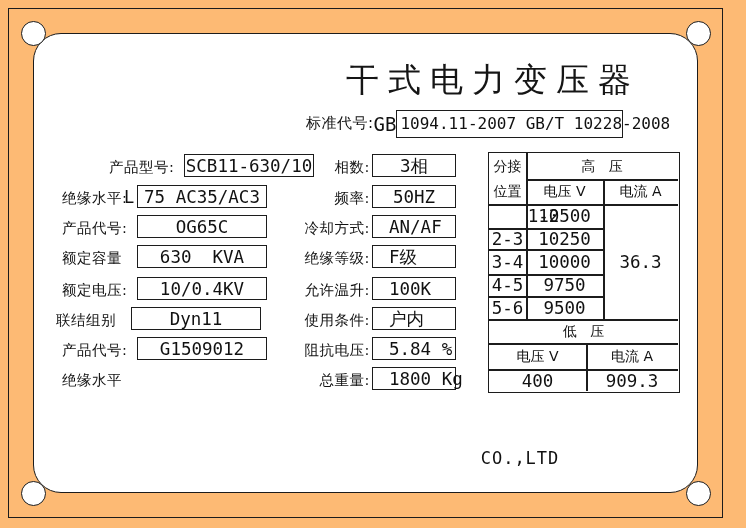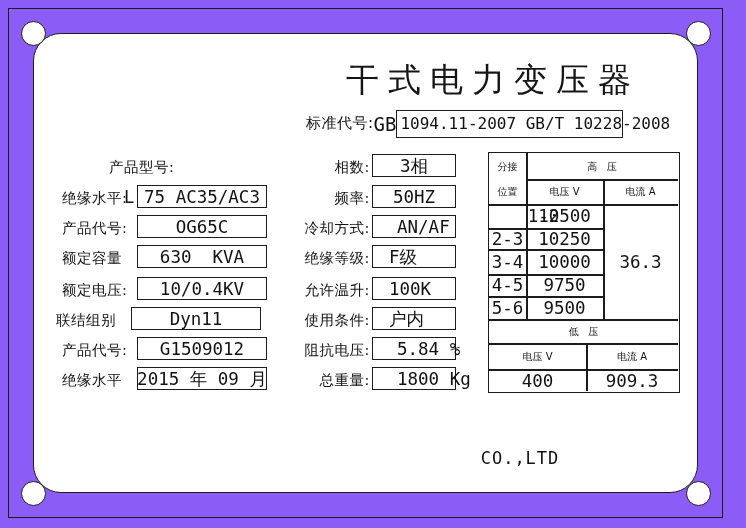--- a/index.html
+++ b/index.html
@@ -1,17 +1,17 @@
 <!DOCTYPE html>
 <html><head>
 <meta charset="utf-8">
 <style>
   html,body{margin:0;padding:0;background:#fff;}
   .canvas{
-    position:relative;width:746px;height:528px;background:#8b5cf6;overflow:hidden;
+    position:relative;width:746px;height:528px;background:#fdba74;overflow:hidden;
     font-family:"DejaVu Sans",sans-serif;color:#111;
   }
   .outer-border{
     position:absolute;left:8px;top:8px;width:715px;height:510px;
     border:1.5px solid #1c1c1c;box-sizing:border-box;
   }
   .plate{
     position:absolute;left:33px;top:33px;width:665px;height:460px;
     border:1.8px solid #1c1c1c;border-radius:28px;box-sizing:border-box;background:#fff;
   }
@@ -36,35 +36,35 @@
   .lbl{position:absolute;top:4px;font-size:14.5px;letter-spacing:0.5px;white-space:pre;}
   .lrow .lbl{left:0;}
   .mrow .lbl{left:0;width:80px;text-align:right;}
   .vbox{
     position:absolute;height:23px;border:1.5px solid #1c1c1c;box-sizing:border-box;
     font-family:"DejaVu Sans Mono","DejaVu Sans",monospace;font-size:17.5px;line-height:20px;
     display:flex;align-items:center;justify-content:center;white-space:pre;overflow:visible;
   }
   .lrow .vbox{left:75px;width:130px;}
   .mrow .vbox{left:82px;width:84px;}
-  .vbox.left{justify-content:flex-start;padding-left:24px;text-align:right;}
+  .vbox.left{justify-content:flex-start;padding-left:16px;text-align:right;}
   .vbox.left2{justify-content:flex-start;padding-left:16px;}
   .prefix-l{
     position:absolute;left:62px;top:2px;font-family:"DejaVu Sans Mono",monospace;font-size:17px;
   }
   .tap-table{
     position:absolute;left:488px;top:152px;width:192px;height:241px;
     border:1.8px solid #1c1c1c;box-sizing:border-box;
   }
   .tline{position:absolute;background:#1c1c1c;}
   .cell{
     position:absolute;display:flex;align-items:center;justify-content:center;
     white-space:pre;box-sizing:border-box;
   }
-  .cell.cn{font-size:10px;}
+  .cell.cn{font-size:14px;}
   .cell.num{font-family:"DejaVu Sans Mono","DejaVu Sans",monospace;font-size:17.5px;}
   .footer{
     position:absolute;left:440px;top:448px;width:160px;text-align:center;
     font-family:"DejaVu Sans Mono",monospace;font-size:17px;letter-spacing:1px;
   }
 </style>
 </head>
 <body>
 
 <div class="canvas">
@@ -79,20 +79,21 @@
   <div class="title">干式电力变压器</div>
 
   <div class="std-row">
     <span class="std-label">标准代号:</span>
     <span class="std-prefix">GB</span>
     <span class="std-box">1094.11-2007 GB/T 10228-2008</span>
   </div>
 
   <div class="frow lrow" style="left:62px;top:154px;width:210px;margin-left:47px;">
     <span class="lbl">产品型号:</span>
+    <span class="vbox">SCB11-630/10</span>
   </div>
   <div class="frow lrow" style="left:62px;top:185px;width:210px;">
     <span class="lbl">绝缘水平:</span>
     <span class="prefix-l">L</span>
     <span class="vbox">75 AC35/AC3</span>
   </div>
   <div class="frow lrow" style="left:62px;top:215px;width:210px;">
     <span class="lbl">产品代号:</span>
     <span class="vbox">OG65C</span>
   </div>
@@ -107,21 +108,20 @@
   <div class="frow lrow" style="left:56px;top:307px;width:210px;">
     <span class="lbl">联结组别</span>
     <span class="vbox">Dyn11</span>
   </div>
   <div class="frow lrow" style="left:62px;top:337px;width:210px;">
     <span class="lbl">产品代号:</span>
     <span class="vbox">G1509012</span>
   </div>
   <div class="frow lrow" style="left:62px;top:367px;width:210px;">
     <span class="lbl">绝缘水平</span>
-    <span class="vbox">2015 年 09 月</span>
   </div>
 
   <div class="frow mrow" style="left:290px;top:154px;width:170px;">
     <span class="lbl">相数:</span>
     <span class="vbox">3相</span>
   </div>
   <div class="frow mrow" style="left:290px;top:185px;width:170px;">
     <span class="lbl">频率:</span>
     <span class="vbox">50HZ</span>
   </div>

